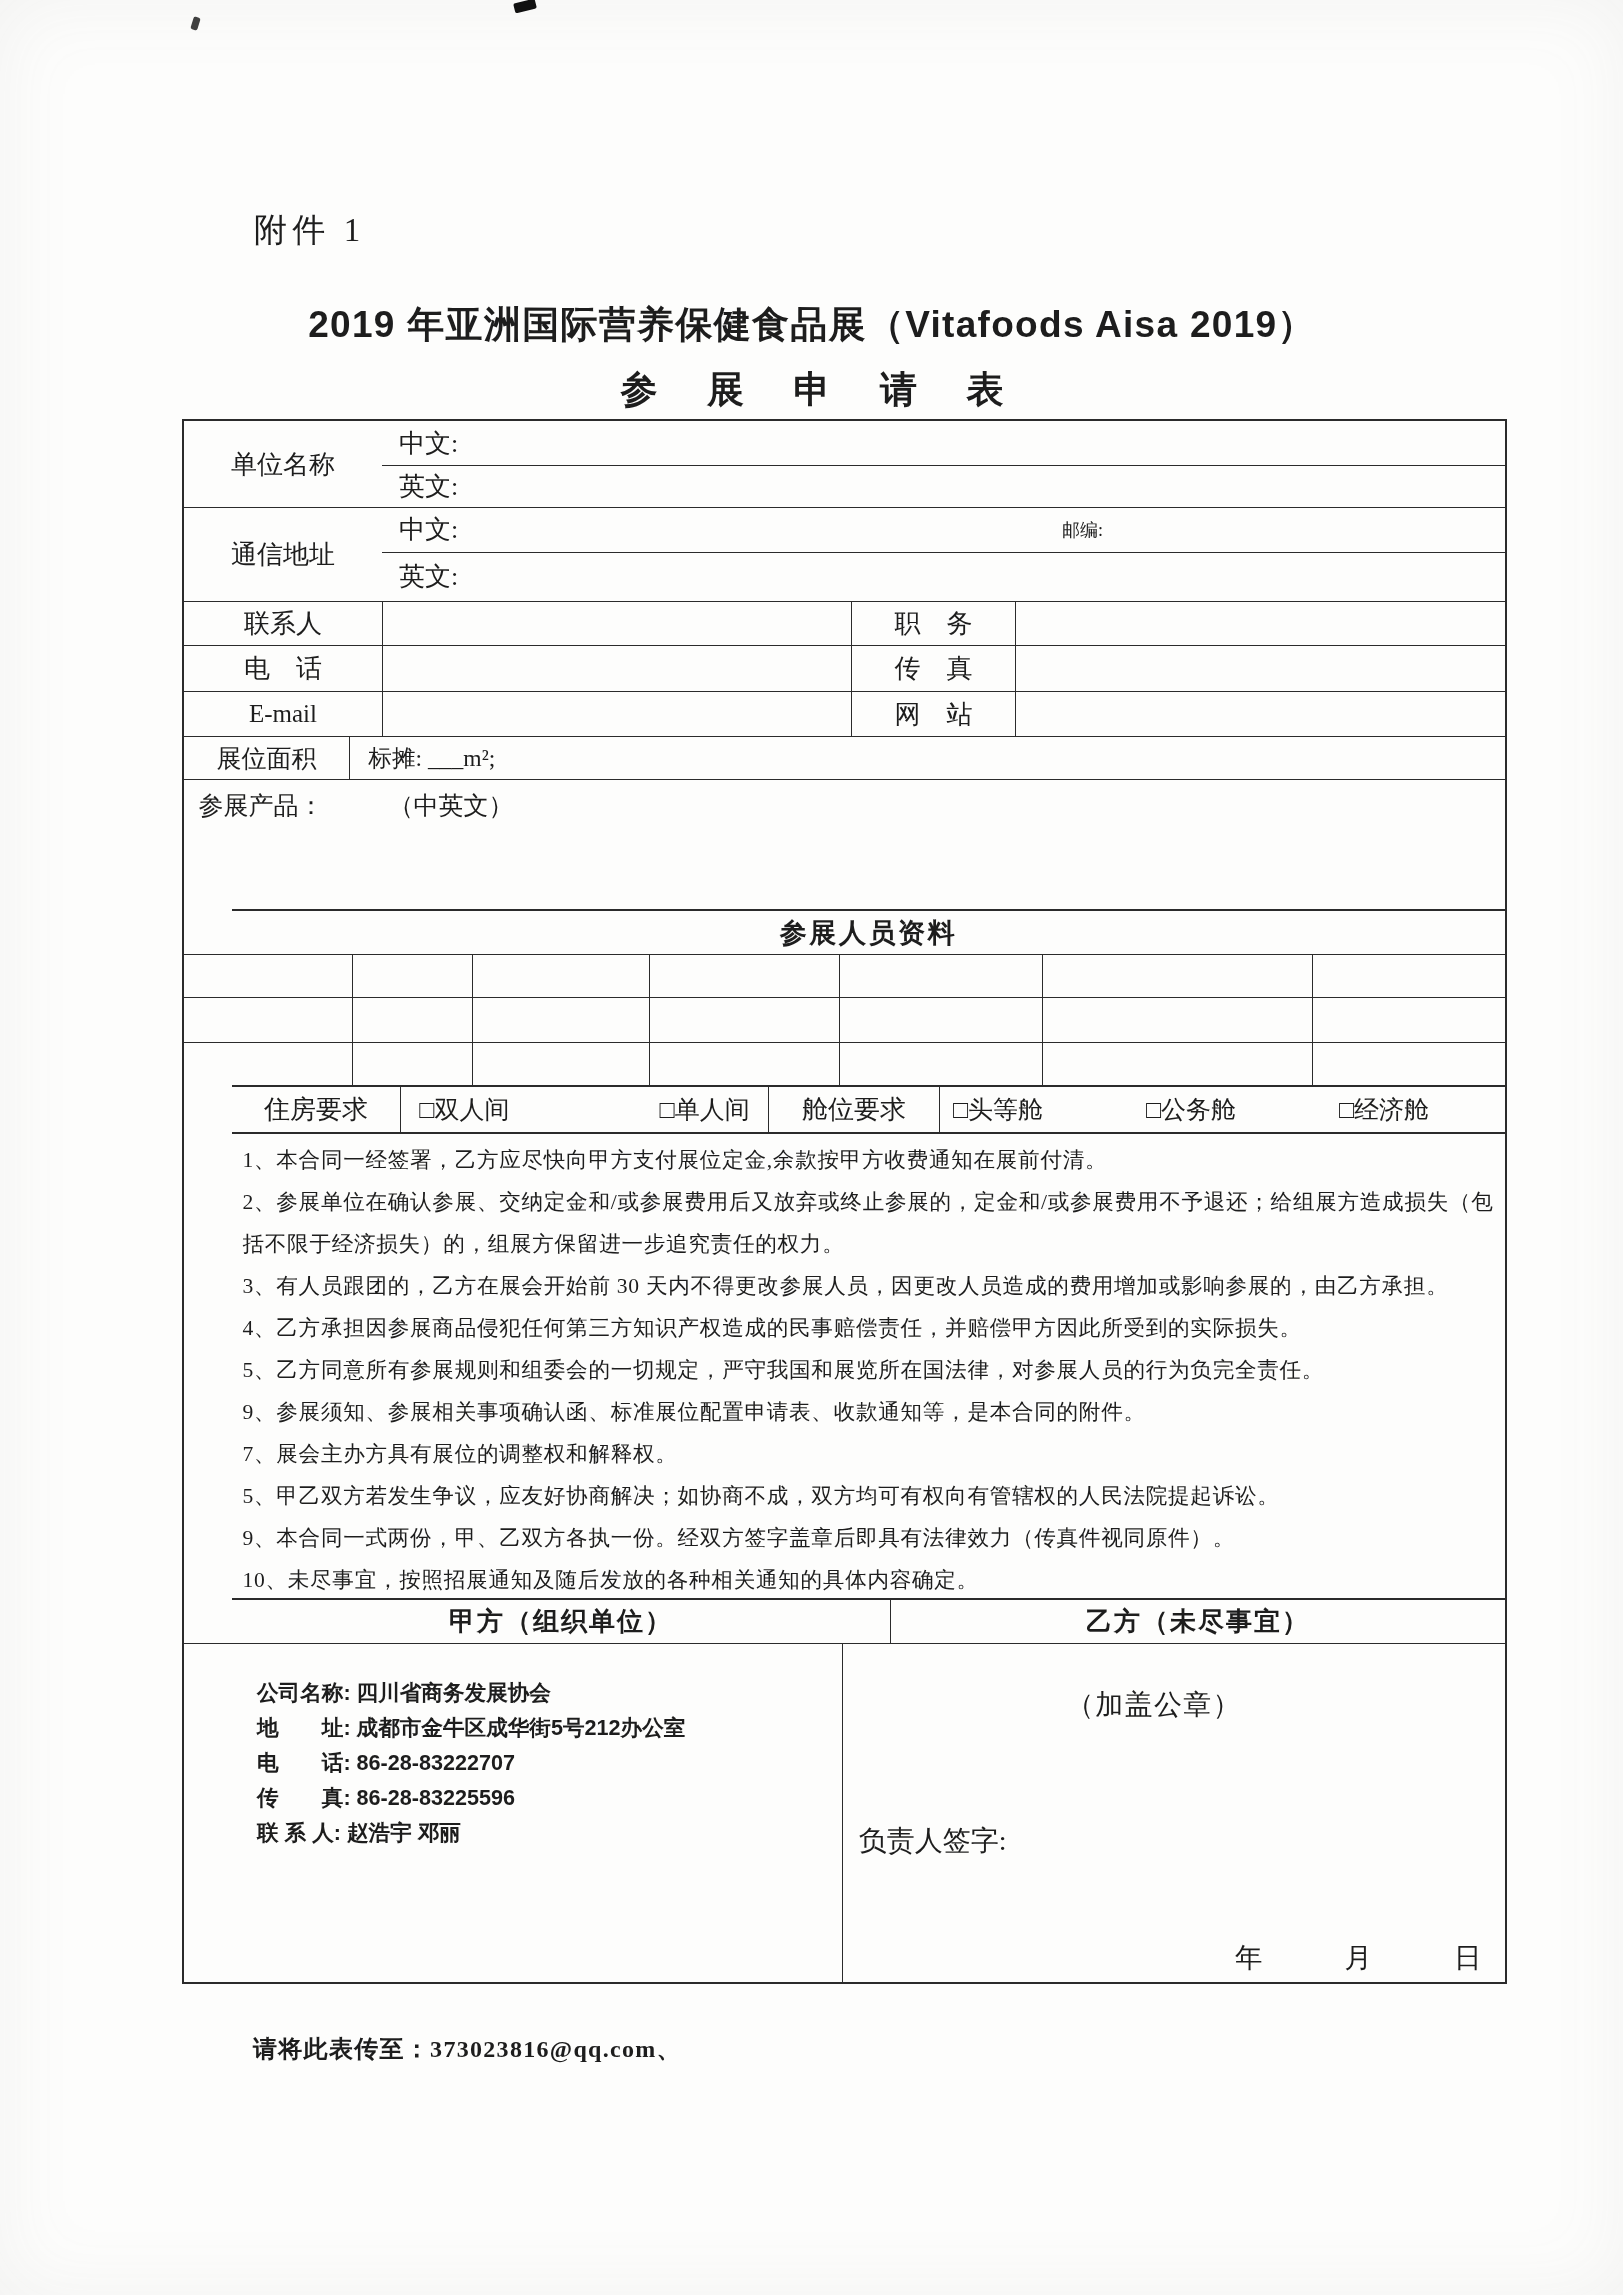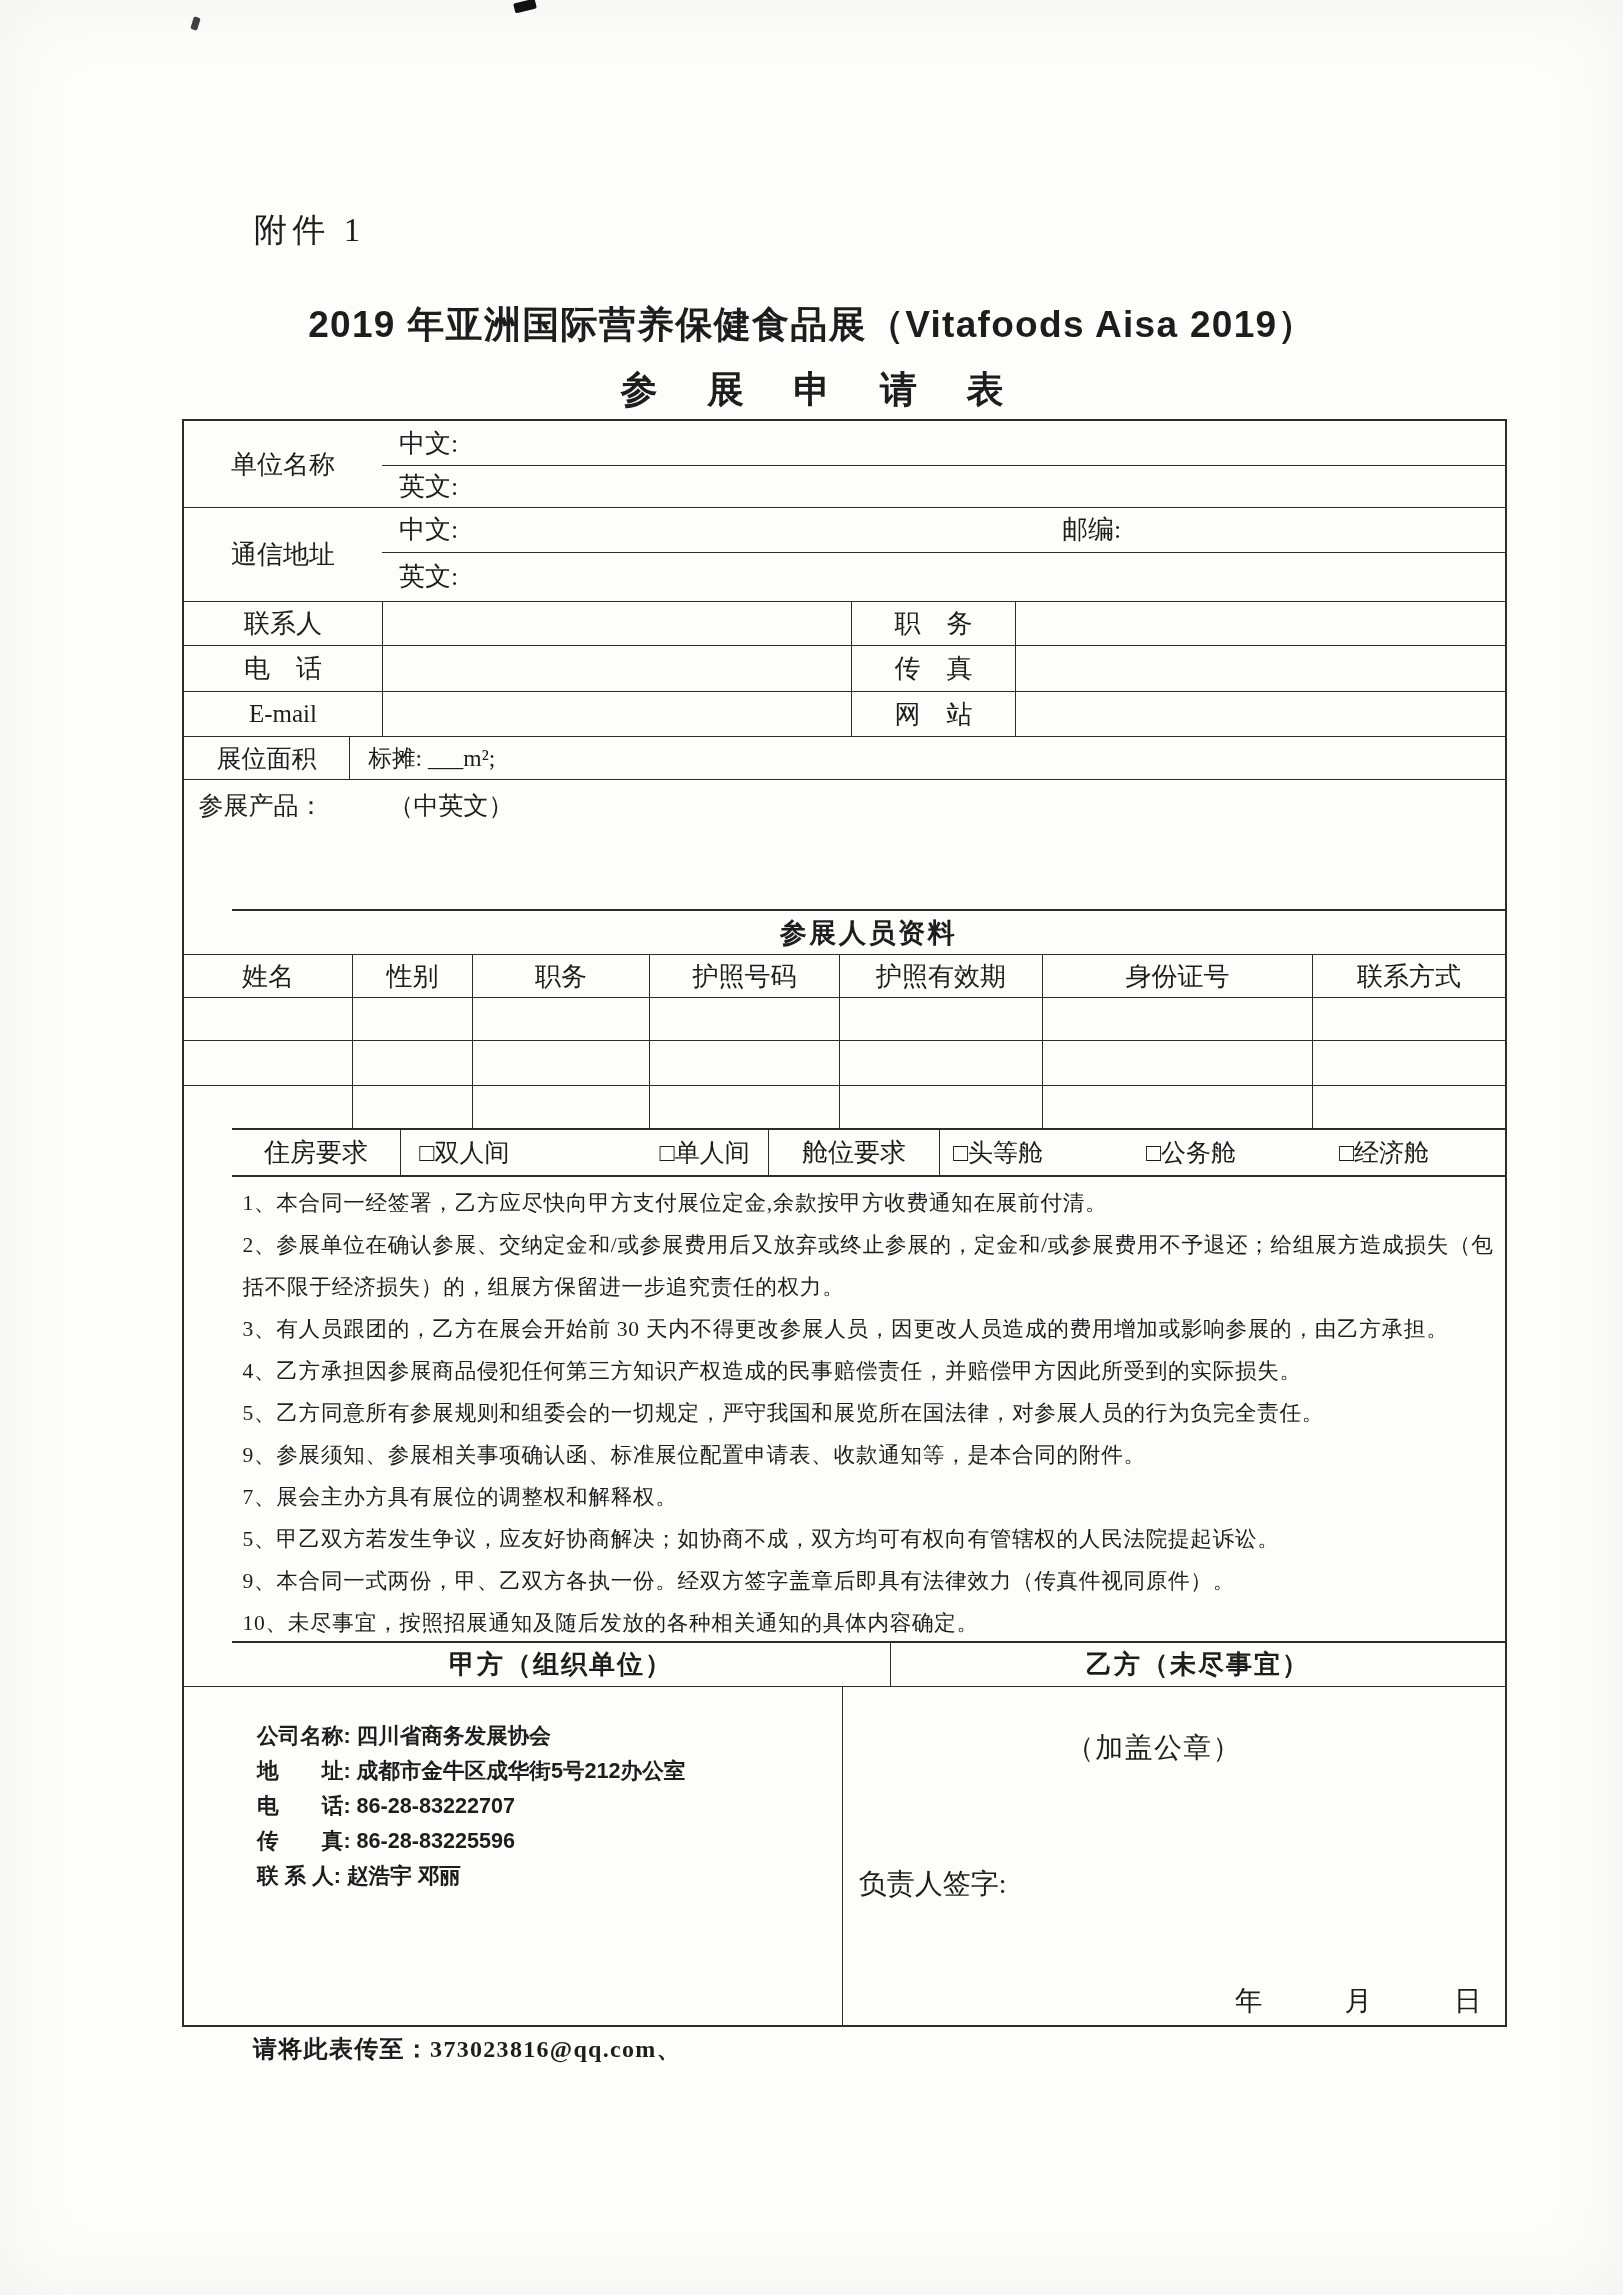--- a/index.html
+++ b/index.html
@@ -39,21 +39,21 @@
   .row{display:flex;box-sizing:border-box;border-top:1.3px solid #2b2b2b;}
   .row:first-child{border-top:none;}
   .row.thick{border-top-width:2.6px;margin-left:48px;}
   .cell{box-sizing:border-box;border-left:1.3px solid #2b2b2b;display:flex;align-items:center;overflow:hidden;}
   .cell:first-child{border-left:none;}
   .lab{justify-content:center;font-size:26px;white-space:pre;}
   .flab{font-size:26px;white-space:pre;padding-left:17px;}
   .blank{flex:1;height:100%;}
   .colwrap{flex:1;display:flex;flex-direction:column;}
   .subrow{display:flex;align-items:center;box-sizing:border-box;position:relative;}
-  .postcode{position:absolute;left:680px;font-size:26px;white-space:pre;}
+  .postcode{position:absolute;left:680px;font-size:18px;white-space:pre;}
   .smalltxt{font-size:23.6px;white-space:pre;padding-left:18.3px;}
   .prodcell{display:block;padding:9.2px 0 0 14.4px;font-size:25px;}
   .prodnote{margin-left:65px;}
   .secttl{justify-content:center;font-weight:bold;font-size:27px;letter-spacing:2.6px;}
   .opt{font-size:25px;white-space:pre;}
   .optwrap2{justify-content:space-between;padding:0 18.3px;}
   .optwrap3{justify-content:space-between;padding:0 76px 0 13px;}
   .terms{display:block;padding:5.2px 7.9px 0 10.5px;font-size:21.6px;line-height:42px;letter-spacing:0.7px;}
   .pheader{justify-content:center;font-weight:bold;font-size:26px;
     font-family:"Liberation Sans","DejaVu Sans",sans-serif;letter-spacing:2px;}
@@ -140,29 +140,20 @@
     <div class="row" style="height:130px">
       <div class="cell prodcell" style="flex:1">
         <span>参展产品：</span><span class="prodnote">（中英文）</span>
       </div>
     </div>
 
     <div class="row thick" style="height:45px">
       <div class="cell secttl" style="flex:1">参展人员资料</div>
     </div>
 
-    <div class="row" style="height:43px">
-      <div class="cell lab" style="width:168px">姓名</div>
-      <div class="cell lab" style="width:120px">性别</div>
-      <div class="cell lab" style="width:177px">职务</div>
-      <div class="cell lab" style="width:190px">护照号码</div>
-      <div class="cell lab" style="width:203px">护照有效期</div>
-      <div class="cell lab" style="width:270px">身份证号</div>
-      <div class="cell lab" style="flex:1">联系方式</div>
-    </div>
 
     <div class="row" style="height:43px">
       <div class="cell" style="width:168px"></div>
       <div class="cell" style="width:120px"></div>
       <div class="cell" style="width:177px"></div>
       <div class="cell" style="width:190px"></div>
       <div class="cell" style="width:203px"></div>
       <div class="cell" style="width:270px"></div>
       <div class="cell" style="flex:1"></div>
     </div>

